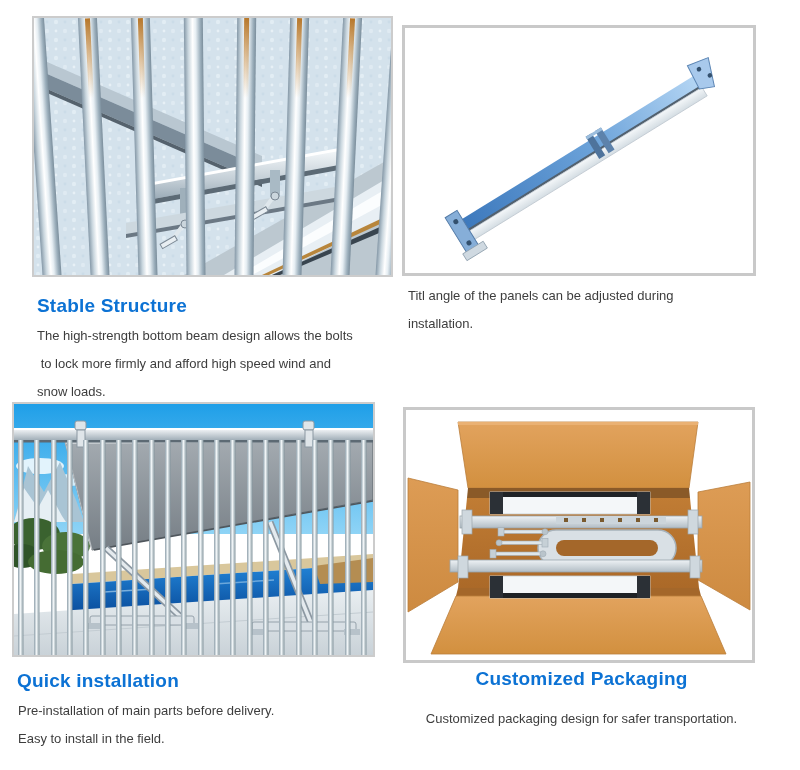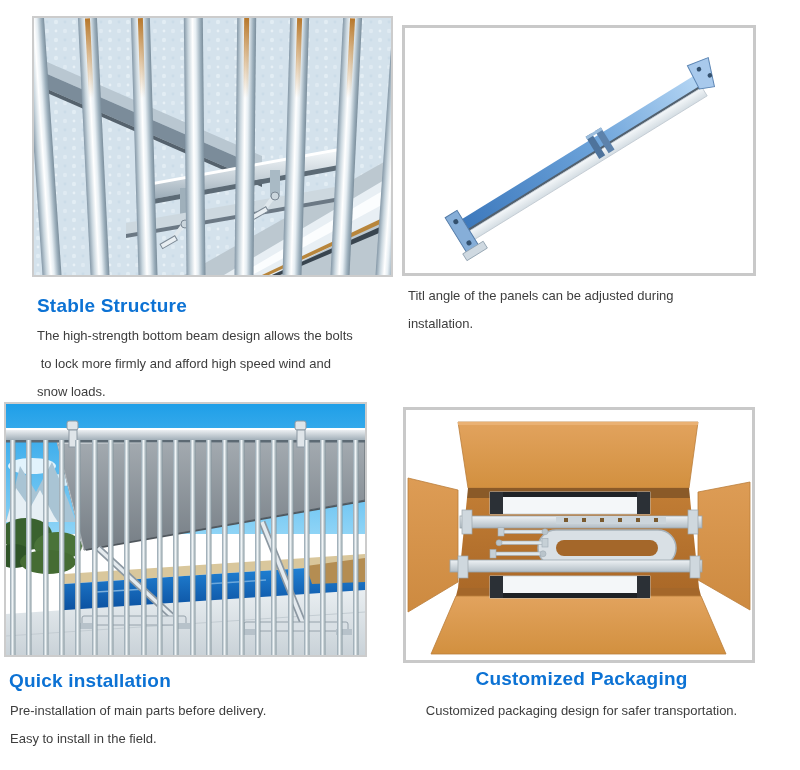--- a/index.html
+++ b/index.html
@@ -24,29 +24,29 @@
   #q1{left:32px;top:16px;width:363px;}
   #q1 .photo{width:361px;height:261px;}
   #q1 h3{margin:18px 0 0 5px;}
   #q1 .feature-text{margin:5px 0 0 5px;}
 
   #q2{left:402px;top:25px;width:356px;}
   #q2 .panel{width:354px;height:251px;}
   #q2 h3{margin:19px 0 0 8px;}
   #q2 .feature-text{margin:6px 0 12px 6px;}
 
-  #q3{left:4px;top:402px;width:423px;}
+  #q3{left:12px;top:402px;width:423px;}
   #q3 .photo{width:363px;height:255px;}
   #q3 h3{margin:13px 0 0 5px;}
   #q3 .feature-text{margin:5px 0 0 6px;}
 
   #q4{left:403px;top:407px;width:354px;text-align:center;}
   #q4 .panel{width:352px;height:256px;}
   #q4 h3{margin:5px 0 0 3px;}
-  #q4 .feature-text{margin:7px 0 0 3px;}
+  #q4 .feature-text{margin:15px 0 0 3px;}
 </style>
 </head>
 <body>
 
 <section class="quad" id="q1">
   <div class="photo">
     <svg width="357" height="257" viewBox="0 0 357 257">
       <defs>
         <pattern id="wallpat" width="18" height="18" patternUnits="userSpaceOnUse">
           <rect width="18" height="18" fill="#d4e2ec"></rect>

